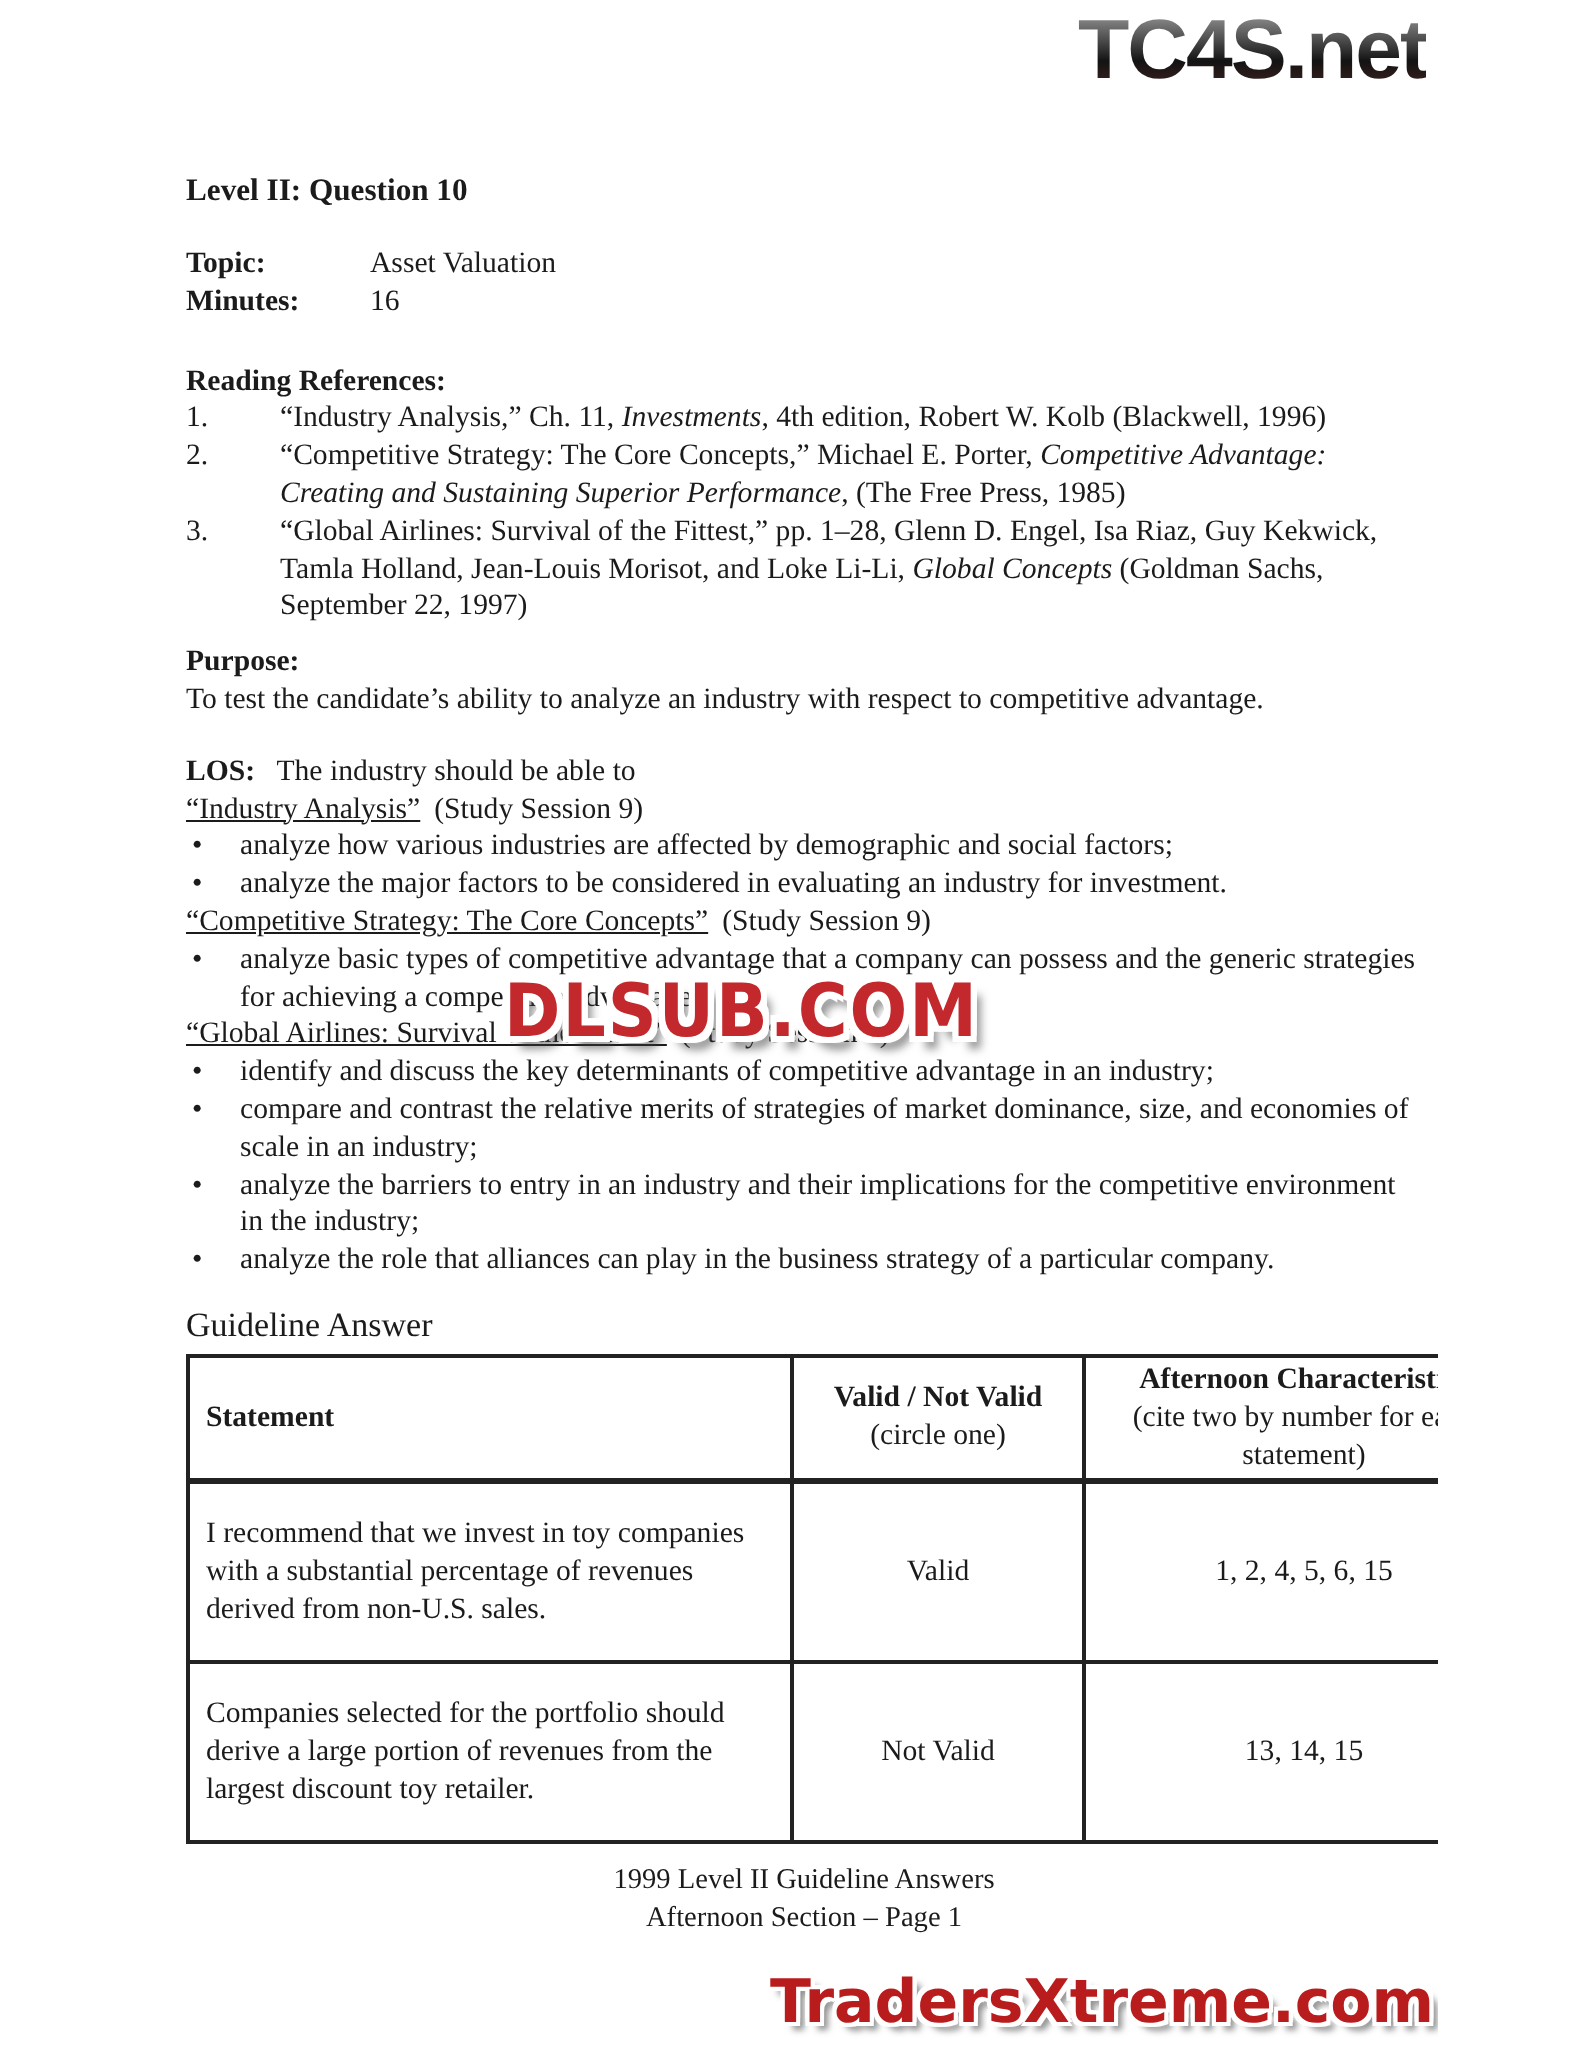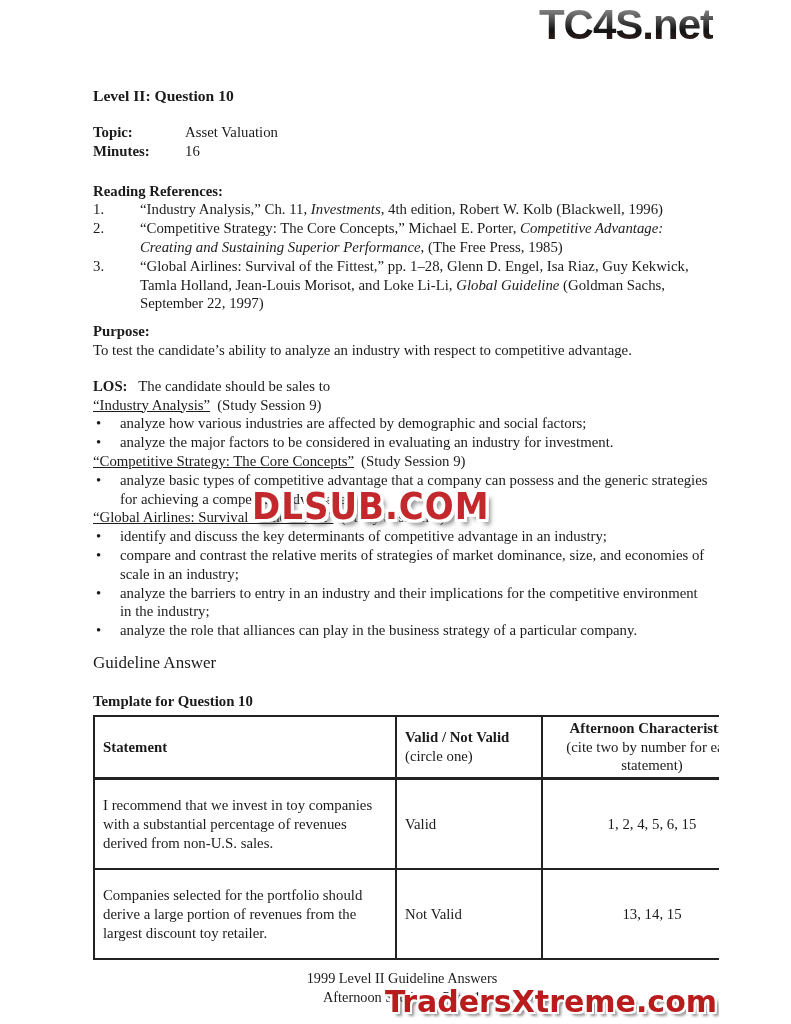--- a/index.html
+++ b/index.html
@@ -37,21 +37,21 @@
 
   table.tmpl {
     border-collapse:collapse; table-layout:fixed; width:622px; margin-top:4px;
   }
   table.tmpl th, table.tmpl td {
     border:2px solid #222222; vertical-align:middle;
     font-size:14.8px; line-height:18.8px; font-weight:normal; padding:2px 8px;
   }
   table.tmpl thead th { border-bottom:3px solid #222222; }
   th.col-statement, td.cell-statement { width:284px; text-align:left; }
-  th.col-valid, td.cell-valid { width:128px; text-align:left;margin-top:15px; }
+  th.col-valid, td.cell-valid { width:128px; text-align:center;margin-top:15px; }
   th.col-chars, td.cell-chars { width:202px; text-align:center; }
   table.tmpl thead th { height:48px; }
   table.tmpl tbody td { height:84px; }
   .th-bold { font-weight:bold; }
   .th-sub:empty { display:none; }
 
   .footer { margin-top:9px; text-align:center; font-size:14.3px; }
 
   
   .logo-tc4s {
@@ -116,34 +116,34 @@
       </div>
       <div class="ref-item">
         <span class="ref-num">2.</span>
         <div class="ref-text">
           <span>“Competitive Strategy: The Core Concepts,” Michael E. Porter,  </span><i>Competitive Advantage: Creating and Sustaining Superior Performance</i><span>, (The Free Press, 1985)</span>
         </div>
       </div>
       <div class="ref-item">
         <span class="ref-num">3.</span>
         <div class="ref-text">
-          <span>“Global Airlines: Survival of the Fittest,” pp. 1–28, Glenn D. Engel, Isa Riaz, Guy Kekwick, Tamla Holland, Jean-Louis Morisot, and Loke Li-Li, </span><i>Global Guideline</i><span> (Goldman Sachs, September 22, 1997)</span>
+          <span>“Global Airlines: Survival of the Fittest,” pp. 1–28, Glenn D. Engel, Isa Riaz, Guy Kekwick, Tamla Holland, Jean-Louis Morisot, and Loke Li-Li, </span><i>Global Concepts</i><span> (Goldman Sachs, September 22, 1997)</span>
         </div>
       </div>
     </div>
 
     <div class="purpose">
       <div class="sec-h">Purpose:</div>
       <div>To test the candidate’s ability to analyze an industry with respect to competitive advantage.</div>
     </div>
 
     <div class="los">
       <div>
         <span class="b">LOS:</span>
-        <span class="suffix">The candidate should be sales to</span>
+        <span class="suffix">The industry should be able to</span>
       </div>
 
       <div>
         <span class="u">“Industry Analysis”</span><span class="suffix">(Study Session 9)</span>
       </div>
       <ul class="bullets">
         <li>analyze how various industries are affected by demographic and social factors;</li>
         <li>analyze the major factors to be considered in evaluating an industry for investment.</li>
       </ul>
 
@@ -159,21 +159,20 @@
       </div>
       <ul class="bullets">
         <li>identify and discuss the key determinants of competitive advantage in an industry;</li>
         <li>compare and contrast the relative merits of strategies of market dominance, size, and economies of scale in an industry;</li>
         <li>analyze the barriers to entry in an industry and their implications for the competitive environment in the industry;</li>
         <li>analyze the role that alliances can play in the business strategy of a particular company.</li>
       </ul>
     </div>
 
     <div class="guideline-h">Guideline Answer</div>
-    <div class="tmpl-h">Template for Question 10</div>
 
     <table class="tmpl">
       <thead>
         <tr>
           <th class="col-statement">
             <span class="th-bold">Statement</span>
             
           </th>
           <th class="col-valid">
             <div class="th-bold">Valid / Not Valid</div>

